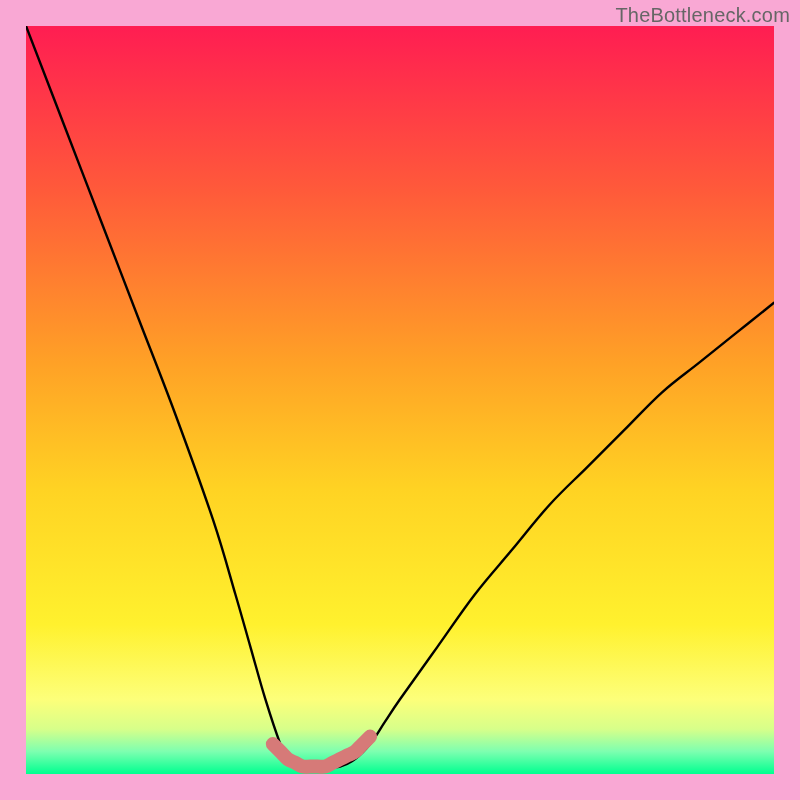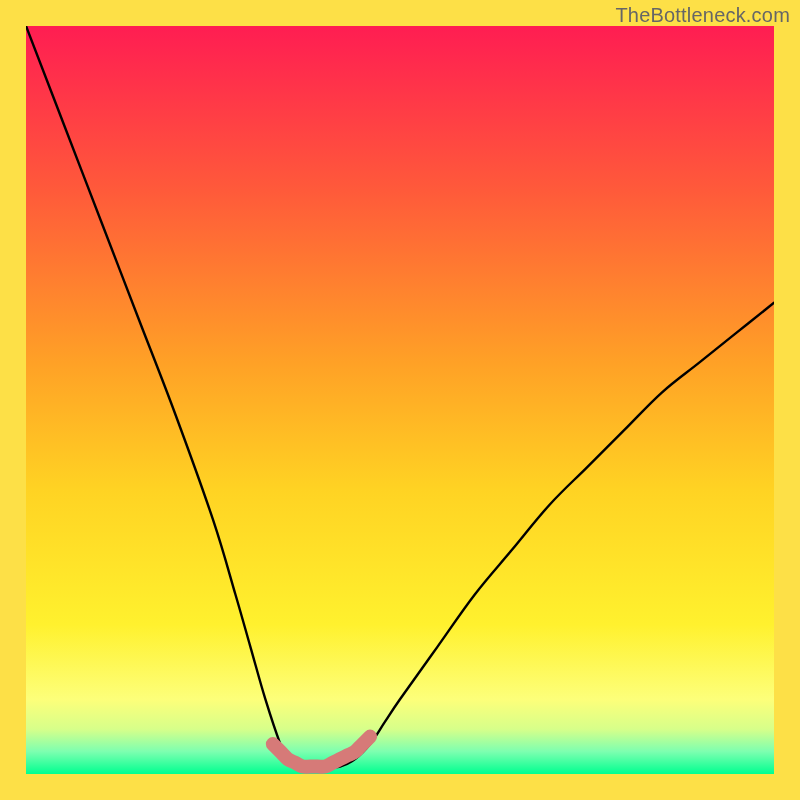--- a/index.html
+++ b/index.html
@@ -10,21 +10,21 @@
     overflow: hidden;
     background: #000;
     font-family: Arial, Helvetica, sans-serif;
   }
   .frame {
     position: absolute;
     top: 0;
     left: 0;
     width: 800px;
     height: 800px;
-    background: #fde047;
+    background: #f9a8d4;
   }
   .plot {
     position: absolute;
     top: 26px;
     left: 26px;
     width: 748px;
     height: 748px;
   }
   .plot svg {
     display: block;

